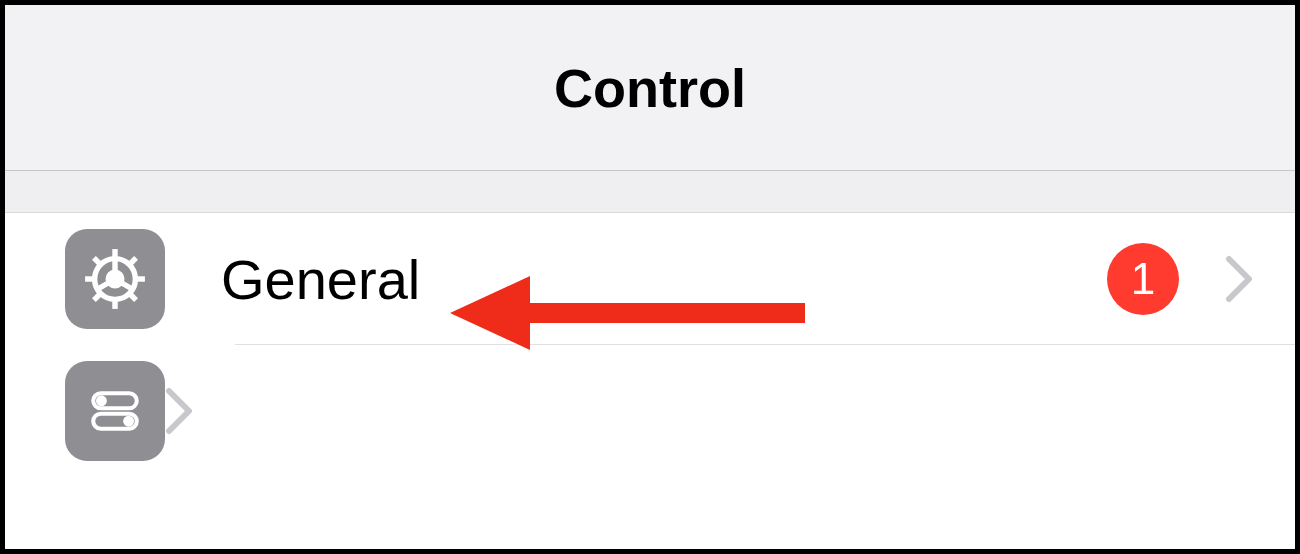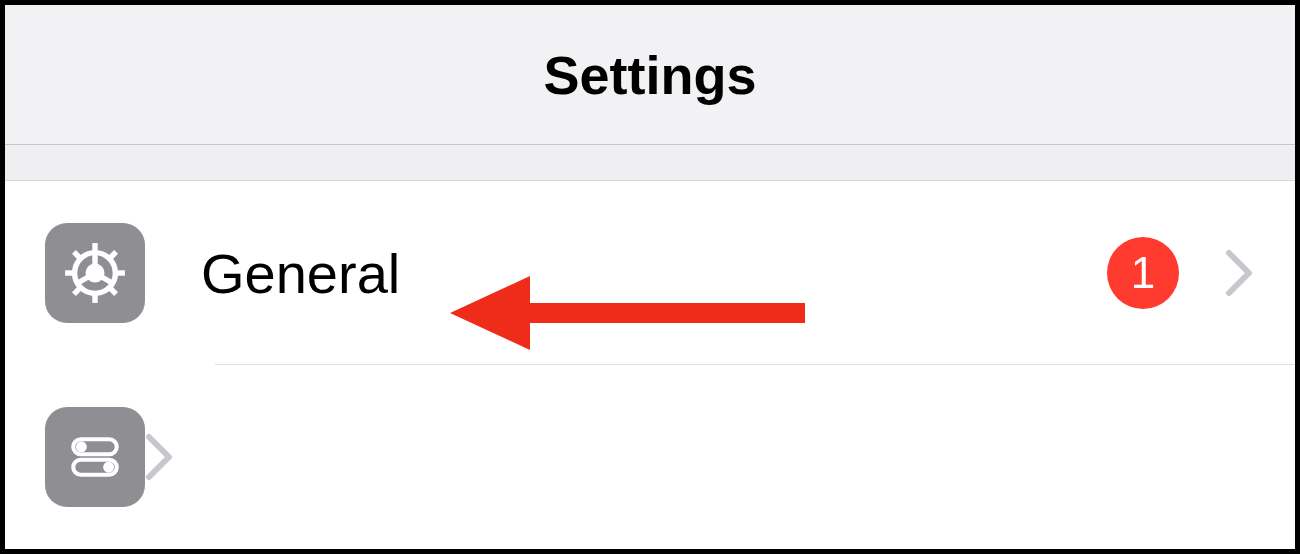--- a/index.html
+++ b/index.html
@@ -38,25 +38,26 @@
       background: #efeff1;
       border-bottom: 1px solid #d9d9db;
     }
     .list {
       background: #fff;
       flex: 1;
     }
     .row {
       display: flex;
       align-items: center;
-      height: 184px;
+      height: 132px;
       padding-left: 40px;
       padding-right: 40px;
       cursor: pointer;
       position: relative;
+      margin-left: 20px;
     }
     .row-sep {
       position: absolute;
       left: 210px;
       right: 0;
       bottom: 0;
       height: 1px;
       background: #e0e0e2;
     }
     .icon-box {
@@ -104,21 +105,21 @@
       height: 90px;
       pointer-events: none;
     }
   </style>
 </head>
 <body>
 
 <div class="frame">
 
   <div class="header">
-    <div class="header-title">Settings</div>
+    <div class="header-title">Control</div>
   </div>
 
   <div class="spacer"></div>
 
   <div class="list">
 
     <div class="row">
       <div class="icon-box">
         <svg viewBox="0 0 100 100">
           <g fill="none" stroke="#ffffff" stroke-width="8">

